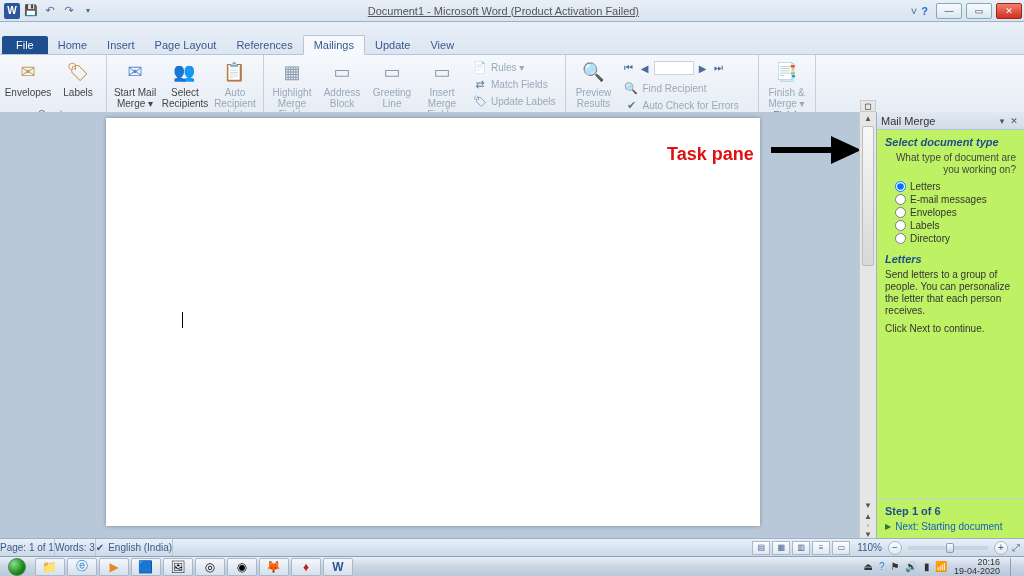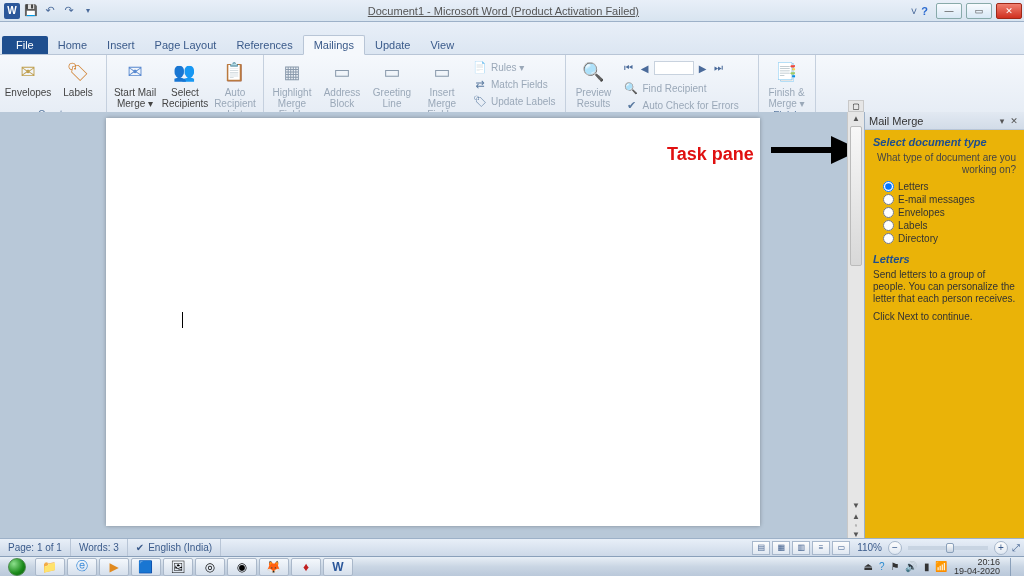--- a/index.html
+++ b/index.html
@@ -43,21 +43,21 @@
 .page { position: absolute; left: 106px; top: 6px; width: 654px; height: 408px; background: #fff; box-shadow: 0 0 4px rgba(0,0,0,.3); }
 .cursor { position: absolute; left: 182px; top: 200px; width: 1px; height: 16px; background: #000; }
 .scroll-v { width: 17px; background: #e6e6e6; border-left: 1px solid #c8c8c8; position: relative; }
 .scroll-v .thumb { position:absolute; left:2px; right:2px; top:14px; height:140px; background:linear-gradient(#f8f8f8,#d8d8d8); border:1px solid #bbb; border-radius:2px;}
 .scroll-v .arr { position:absolute; left:0; right:0; height:13px; display:flex; align-items:center; justify-content:center; font-size:8px; color:#555;}
 .scroll-v .arr.top{top:0;} .scroll-v .arr.bot{bottom:26px;}
 .scroll-v .extra{position:absolute; bottom:0; left:0; right:0; height:26px; display:flex; flex-direction:column; align-items:center; justify-content:space-around; font-size:8px; color:#555;}
 .ruler-toggle{ position:absolute; left:0; right:0; top:-12px; height:12px; background:#e6e6e6; border:1px solid #c8c8c8; font-size:8px; display:flex; align-items:center; justify-content:center;}
 
 
-.taskpane { width: 160px; background: #eab308; border-left: 1px solid #9db1c8; display: flex; flex-direction: column; font-size: 11px; color: #333; }
+.taskpane { width: 148px; background: #bef264; border-left: 1px solid #9db1c8; display: flex; flex-direction: column; font-size: 11px; color: #333; }
 .tp-head { height: 18px; background: linear-gradient(#e2e9f2,#d2dce8); border-bottom:1px solid #b8c5d6; display:flex; align-items:center; padding:0 4px; font-size:11px; }
 .tp-head .ttl{flex:1;}
 .tp-head .x{ width:12px; height:12px; font-size:9px; display:flex; align-items:center; justify-content:center; cursor:pointer; color:#555;}
 .tp-body { flex:1; padding:6px 8px; overflow:hidden;}
 .tp-body .sect-title{ font-weight:bold; color:#1e4e8e; margin-bottom:4px;font-style:italic;}
 .tp-body .ask{ font-size:10px; color:#444; margin:2px 0 4px; line-height:12px;text-align:right;}
 .tp-body label{ display:flex; align-items:center; gap:4px; font-size:10px; padding:1px 0 1px 10px; cursor:pointer;}
 .tp-body input[type=radio]{ width:11px; height:11px;}
 .tp-sub { margin-top:8px;}
 .tp-body .desc{font-size:10px; line-height:12px; margin-top:2px;}
@@ -65,21 +65,21 @@
 .tp-foot .step{font-weight:bold; color:#1e4e8e; font-size:11px;}
 .tp-foot .next{ color:#1560c0; font-size:10px; margin-top:4px; cursor:pointer; display:flex; align-items:center; gap:4px;}
 .tp-foot .next::before{content:"▶"; font-size:8px; color:#2a7a2a;}
 
 
 .annot-label{ position:absolute; font-weight:bold; font-size:18px; color:#e01010;}
 .annot-arrow{ position:absolute; }
 
 
 .statusbar { position:absolute; left:0; right:0; bottom:20px; height:18px; background:linear-gradient(#e8eff8,#cdd9e8); border-top:1px solid #9db1c8; display:flex; align-items:center; font-size:10px; color:#3a5a8a; }
-.statusbar .cell{ padding:0 8px; border-right:1px solid #b8c5d6; height:100%; display:flex; align-items:center; gap:4px;text-align:center;}
+.statusbar .cell{ padding:0 0; border-right:1px solid #b8c5d6; height:100%; display:flex; align-items:center; gap:4px;text-align:center;}
 .statusbar .spacer{flex:1;}
 .statusbar .viewbtn{ width:18px; height:14px; border:1px solid #a8b8cc; margin:0 1px; background:linear-gradient(#fdfdfd,#e0e8f2); display:flex; align-items:center; justify-content:center; font-size:8px;}
 .statusbar .zoom-slider{ width:80px; height:4px; background:#c8d4e2; position:relative; margin:0 6px;}
 .statusbar .zoom-slider .knob{position:absolute; left:38px; top:-3px; width:8px; height:10px; background:linear-gradient(#fdfdfd,#c8d4e2); border:1px solid #8aa0ba; border-radius:2px;}
 .statusbar .zbtn{ width:14px; height:14px; border:1px solid #a8b8cc; border-radius:7px; display:flex; align-items:center; justify-content:center; font-size:10px; background:linear-gradient(#fdfdfd,#e0e8f2);}
 
 
 .taskbar { position:absolute; left:0; right:0; bottom:0; height:20px; background:linear-gradient(#e8eff6,#cad6e4,#bac8da); border-top:1px solid #8aa0ba; display:flex; align-items:center; font-size:10px;}
 .taskbar .start{ width:34px; height:20px; display:flex; align-items:center; justify-content:center;}
 .taskbar .start .orb{ width:18px; height:18px; border-radius:50%; background:radial-gradient(circle at 30% 30%, #8de08d, #1a8a1a 60%, #0a5a0a); border:1px solid #4a8a4a;}
@@ -281,20 +281,26 @@
         </label>
       <label>
           <input type="radio" name="dt" style="">
           <span>Directory</span>
         </label>
       <div class="tp-sub">
         <div class="sect-title">Letters</div>
         <div class="desc">Send letters to a group of people. You can personalize the letter that each person receives.</div>
         <div class="desc" style="margin-top:6px;">Click Next to continue.</div>
       </div>
+    </div>
+    <div class="tp-foot">
+      <div class="step">Step 1 of 6</div>
+      <div class="next">
+          <span>Next: Starting document</span>
+        </div>
     </div>
   </div>
 </div>
 
 <div class="statusbar">
   <div class="cell">Page: 1 of 1</div>
   <div class="cell">Words: 3</div>
   <div class="cell">
       <span>✔</span>
       <span>English (India)</span>

